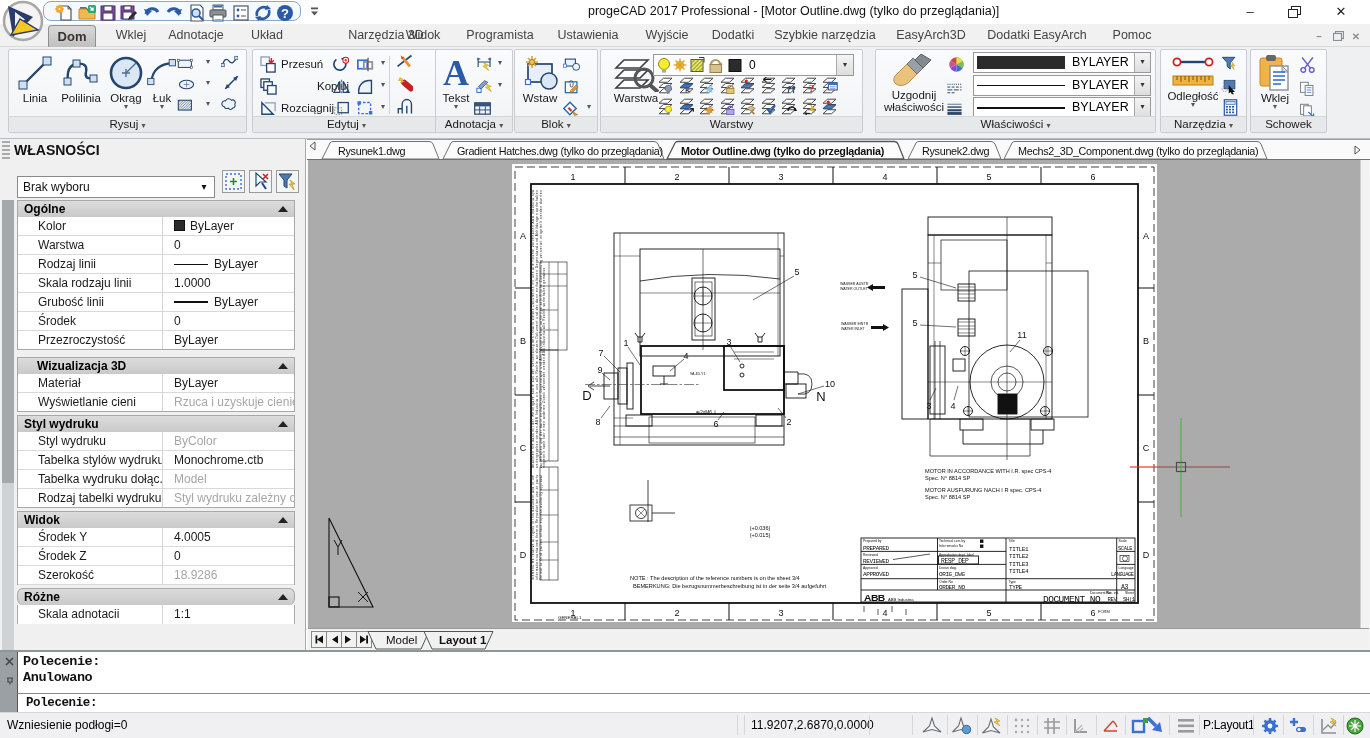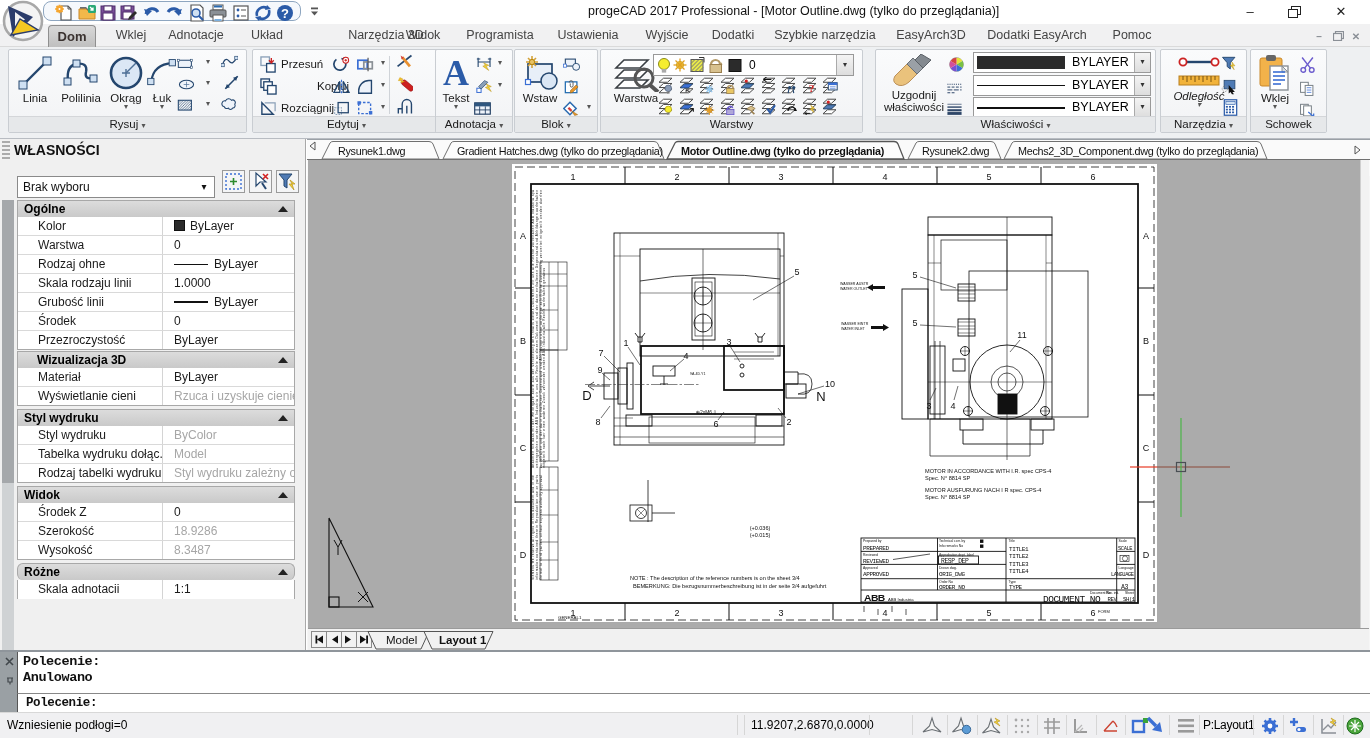--- a/index.html
+++ b/index.html
@@ -536,21 +536,21 @@
     <div class="abs" style="right:0;top:0;width:16px;height:19px;background:linear-gradient(#f4f4f4,#ddd);border-left:1px solid #aaa;text-align:center;font-size:8px;color:#333;line-height:18px;">▾</div>
   </div>
   <div class="abs" style="left:97px;top:47px;width:178px;height:21px;background:#fff;border:1px solid #999;">
     <div class="abs" style="left:3px;top:9px;width:88px;height:1.5px;background:#111;"></div>
     <span class="abs" style="left:98px;top:2px;font-size:12.5px;">BYLAYER</span>
     <div class="abs" style="right:0;top:0;width:16px;height:19px;background:linear-gradient(#f4f4f4,#ddd);border-left:1px solid #aaa;text-align:center;font-size:8px;color:#333;line-height:18px;">▾</div>
   </div>
   <div class="gcap">Właściwości <span style="font-size:8px;color:#555;">▾</span></div>
  </div>
  <div class="grp" style="left:1160px;width:87px;">
-  <div class="bigbtn" style="left:10px;top:4px;width:56px;font-style:italic;">
+  <div class="bigbtn" style="left:4px;top:4px;width:56px;">
    <svg width="44" height="36" viewBox="0 0 44 36">
     <line x1="8" y1="8" x2="36" y2="8" stroke="#24466e" stroke-width="2.4"></line>
             <circle cx="6" cy="8" r="3.6" fill="#fff" stroke="#cc2222" stroke-width="1.8"></circle>
             <circle cx="38" cy="8" r="3.6" fill="#fff" stroke="#cc2222" stroke-width="1.8"></circle>
     <rect x="2" y="22" width="40" height="9" fill="#f2b33a" stroke="#b87f1e"></rect>
             <g stroke="#7a5510" stroke-width="1">
               <line x1="6" y1="22" x2="6" y2="26"></line>
               <line x1="10" y1="22" x2="10" y2="28"></line>
               <line x1="14" y1="22" x2="14" y2="26"></line>
               <line x1="18" y1="22" x2="18" y2="28"></line>
@@ -654,21 +654,21 @@
           <span class="nm">Kolor</span>
           <span class="vl"><span style="display:inline-block;width:11px;height:11px;background:#2b2b2b;border:1px solid #111;vertical-align:-1px;margin-right:5px;"></span>ByLayer</span>
           <span class="bb"></span>
         </div>
   <div class="prow">
           <span class="nm">Warstwa</span>
           <span class="vl">0</span>
           <span class="bb"></span>
         </div>
   <div class="prow">
-          <span class="nm">Rodzaj ohne</span>
+          <span class="nm">Rodzaj linii</span>
           <span class="vl"><span style="display:inline-block;width:34px;height:1px;background:#111;vertical-align:3px;margin-right:6px;"></span>ByLayer</span>
           <span class="bb"></span>
         </div>
   <div class="prow">
           <span class="nm">Skala rodzaju linii</span>
           <span class="vl">1.0000</span>
           <span class="bb"></span>
         </div>
   <div class="prow">
           <span class="nm">Grubość linii</span>
@@ -677,59 +677,65 @@
         </div>
   <div class="prow">
           <span class="nm">Środek</span>
           <span class="vl">0</span>
           <span class="bb"></span>
         </div>
   <div class="prow" style="border-bottom:1px solid #a8a8a8;">
           <span class="nm">Przezroczystość</span>
           <span class="vl">ByLayer</span>
         </div>
-  <div class="sechdr" style="margin-top:1px;padding-left:19px;">Wizualizacja 3D<span class="up"></span></div>
+  <div class="sechdr" style="margin-top:7px;padding-left:19px;">Wizualizacja 3D<span class="up"></span></div>
   <div class="prow">
           <span class="nm">Materiał</span>
           <span class="vl">ByLayer</span>
           <span class="bb"></span>
         </div>
   <div class="prow" style="border-bottom:1px solid #a8a8a8;">
           <span class="nm">Wyświetlanie cieni</span>
           <span class="vl gray">Rzuca i uzyskuje cienie</span>
         </div>
   <div class="sechdr" style="margin-top:3px;">Styl wydruku<span class="up"></span></div>
   <div class="prow">
           <span class="nm">Styl wydruku</span>
           <span class="vl gray">ByColor</span>
           <span class="bb"></span>
         </div>
   <div class="prow">
+          <span class="nm">Tabelka stylów wydruku</span>
+          <span class="vl">Monochrome.ctb</span>
+          <span class="bb"></span>
+        </div>
+  <div class="prow">
           <span class="nm">Tabelka wydruku dołąc...</span>
           <span class="vl gray">Model</span>
           <span class="bb"></span>
         </div>
   <div class="prow" style="border-bottom:1px solid #a8a8a8;">
           <span class="nm">Rodzaj tabelki wydruku</span>
           <span class="vl gray">Styl wydruku zależny od...</span>
         </div>
   <div class="sechdr" style="margin-top:3px;">Widok<span class="up"></span></div>
   <div class="prow">
+          <span class="nm">Środek Y</span>
+          <span class="vl">4.0005</span>
+          <span class="bb"></span>
+        </div>
+  <div class="prow">
           <span class="nm">Środek Z</span>
           <span class="vl">0</span>
           <span class="bb"></span>
         </div>
   <div class="prow">
           <span class="nm">Szerokość</span>
           <span class="vl gray">18.9286</span>
           <span class="bb"></span>
-        </div>
-  <div class="prow" style="border-bottom:1px solid #a8a8a8;">
-          <span class="nm">Wysokość</span>
-          <span class="vl gray">8.3487</span>
         </div>
   <div class="sechdr" style="margin-top:3px;border-radius:6px;">Różne<span class="up"></span></div>
   <div class="prow">
           <span class="nm">Skala adnotacii</span>
           <span class="vl">1:1</span>
         </div>
  </div>
 </div>
 
 <div class="abs" id="mdi">

